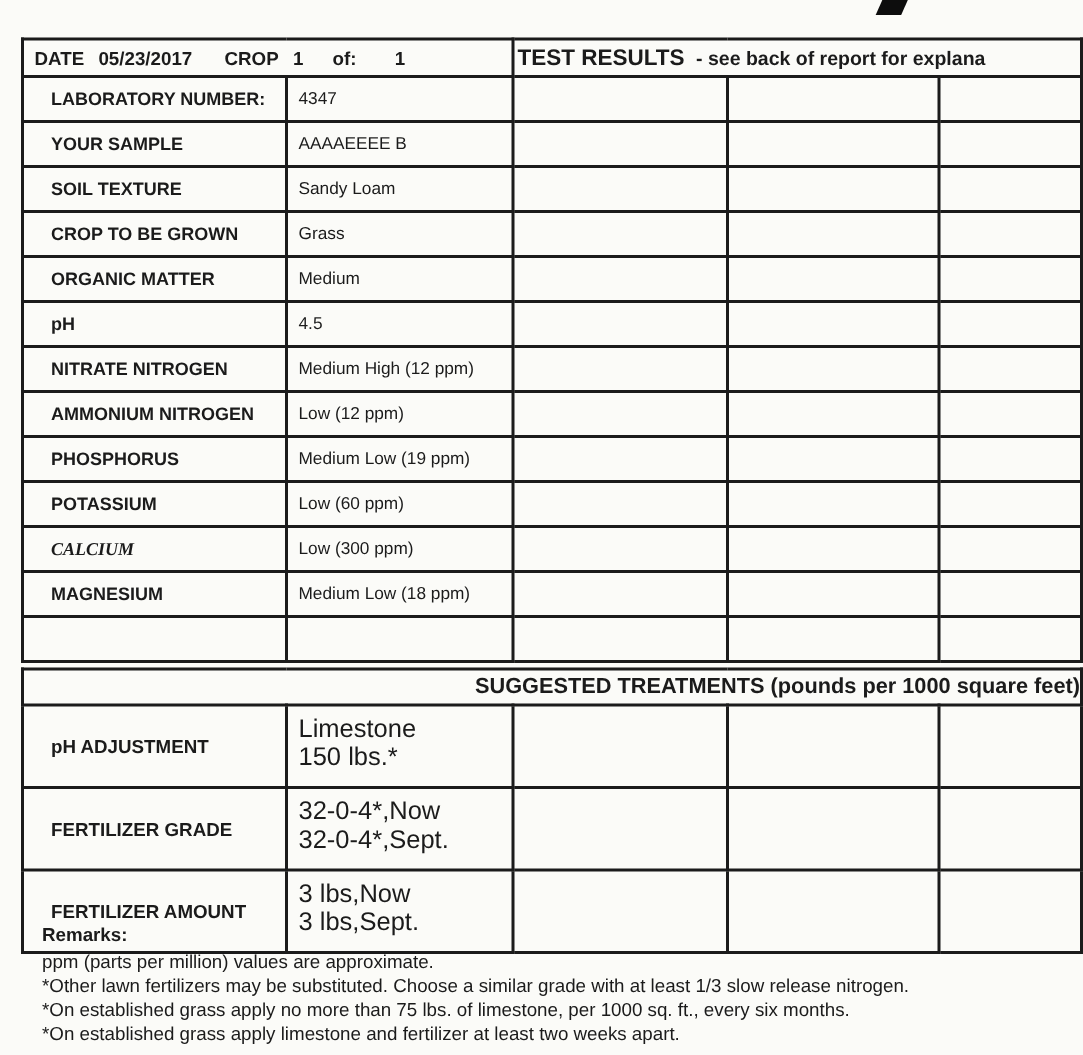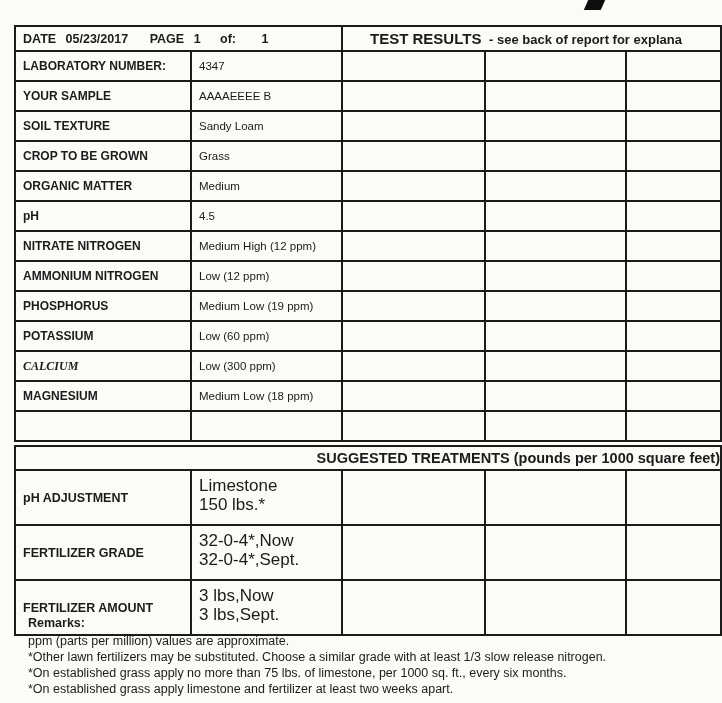--- a/index.html
+++ b/index.html
@@ -45,27 +45,27 @@
     font-size: 12.5px;
     padding-left: 7px;
   }
   .hdr-left .tok { margin-right: 6px; }
   .hdr-left .tok-date-val { margin-right: 18px; }
   .hdr-left .tok-page-num { margin-right: 16px; }
   .hdr-left .tok-of { margin-right: 22px; }
   .hdr-right {
     font-weight: bold;
     font-size: 13px;
-    padding-left: 27px;
+    padding-left: 2px;
   }
   .hdr-right .big-title { font-size: 15px; margin-right: 4px; }
   td.label-cell {
     font-weight: bold;
     font-size: 12px;
-    padding-left: 7px;
+    padding-left: 18px;
   }
   td.value-cell {
     font-size: 11.5px;
     padding-left: 7px;
   }
   #results-body tr:nth-child(12) td.label-cell { font-style: italic; font-family: Liberation Serif, serif; }
   
   #treatments-table { top: 445px; width: 706px; }
   #treatments-table td { height: 48px; vertical-align: middle; }
   #treatments-table tr.header-row td { height: 22px; }
@@ -114,21 +114,21 @@
         <col style="width:151px">
         <col style="width:143px">
         <col style="width:141px">
         <col style="width:95px">
     </colgroup>
     <tbody id="results-body">
       <tr class="header-row">
         <td class="hdr-left" colspan="2">
           <span class="tok">DATE</span>
           <span class="tok tok-date-val">05/23/2017</span>
-          <span class="tok">PAGE</span>
+          <span class="tok">CROP</span>
           <span class="tok tok-page-num">1</span>
           <span class="tok tok-of">of:</span>
           <span class="tok">1</span>
         </td>
         <td class="hdr-right" colspan="3">
           <span class="big-title">TEST RESULTS</span>
           <span>- see back of report for explana</span>
         </td>
       </tr>
 

